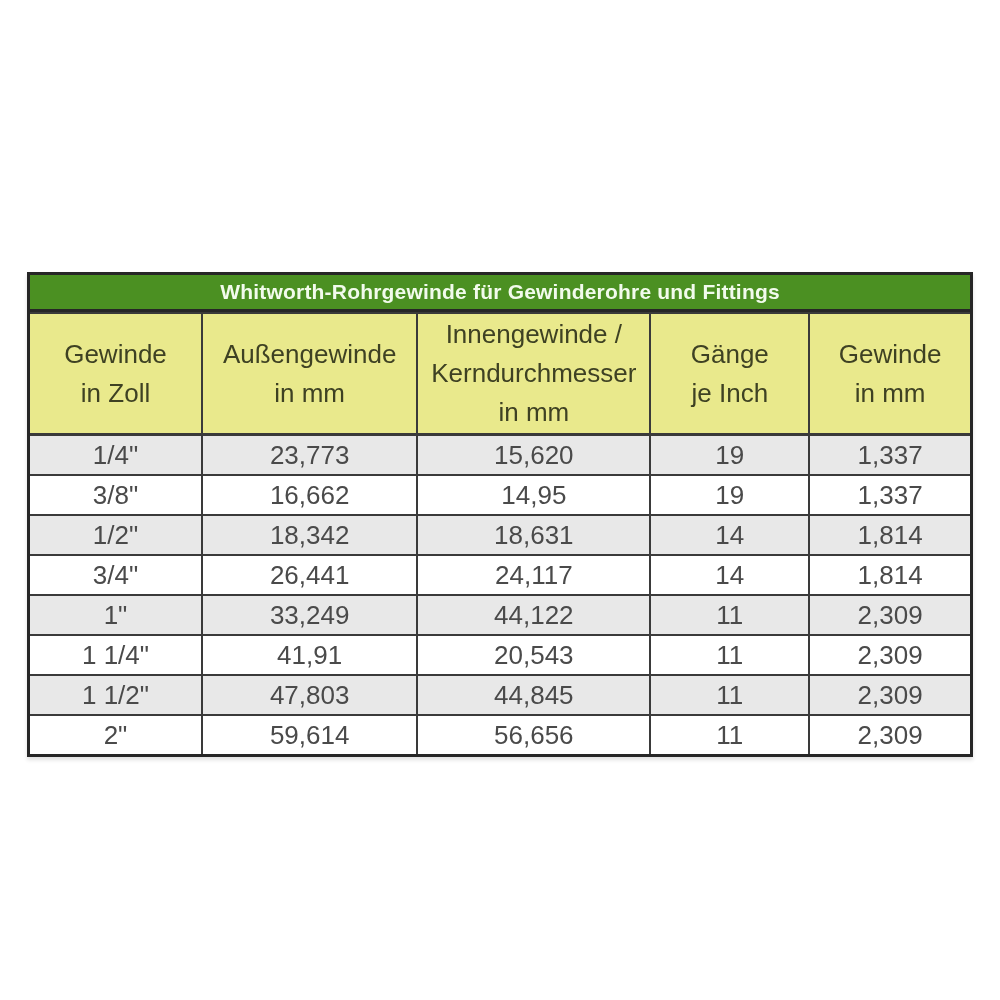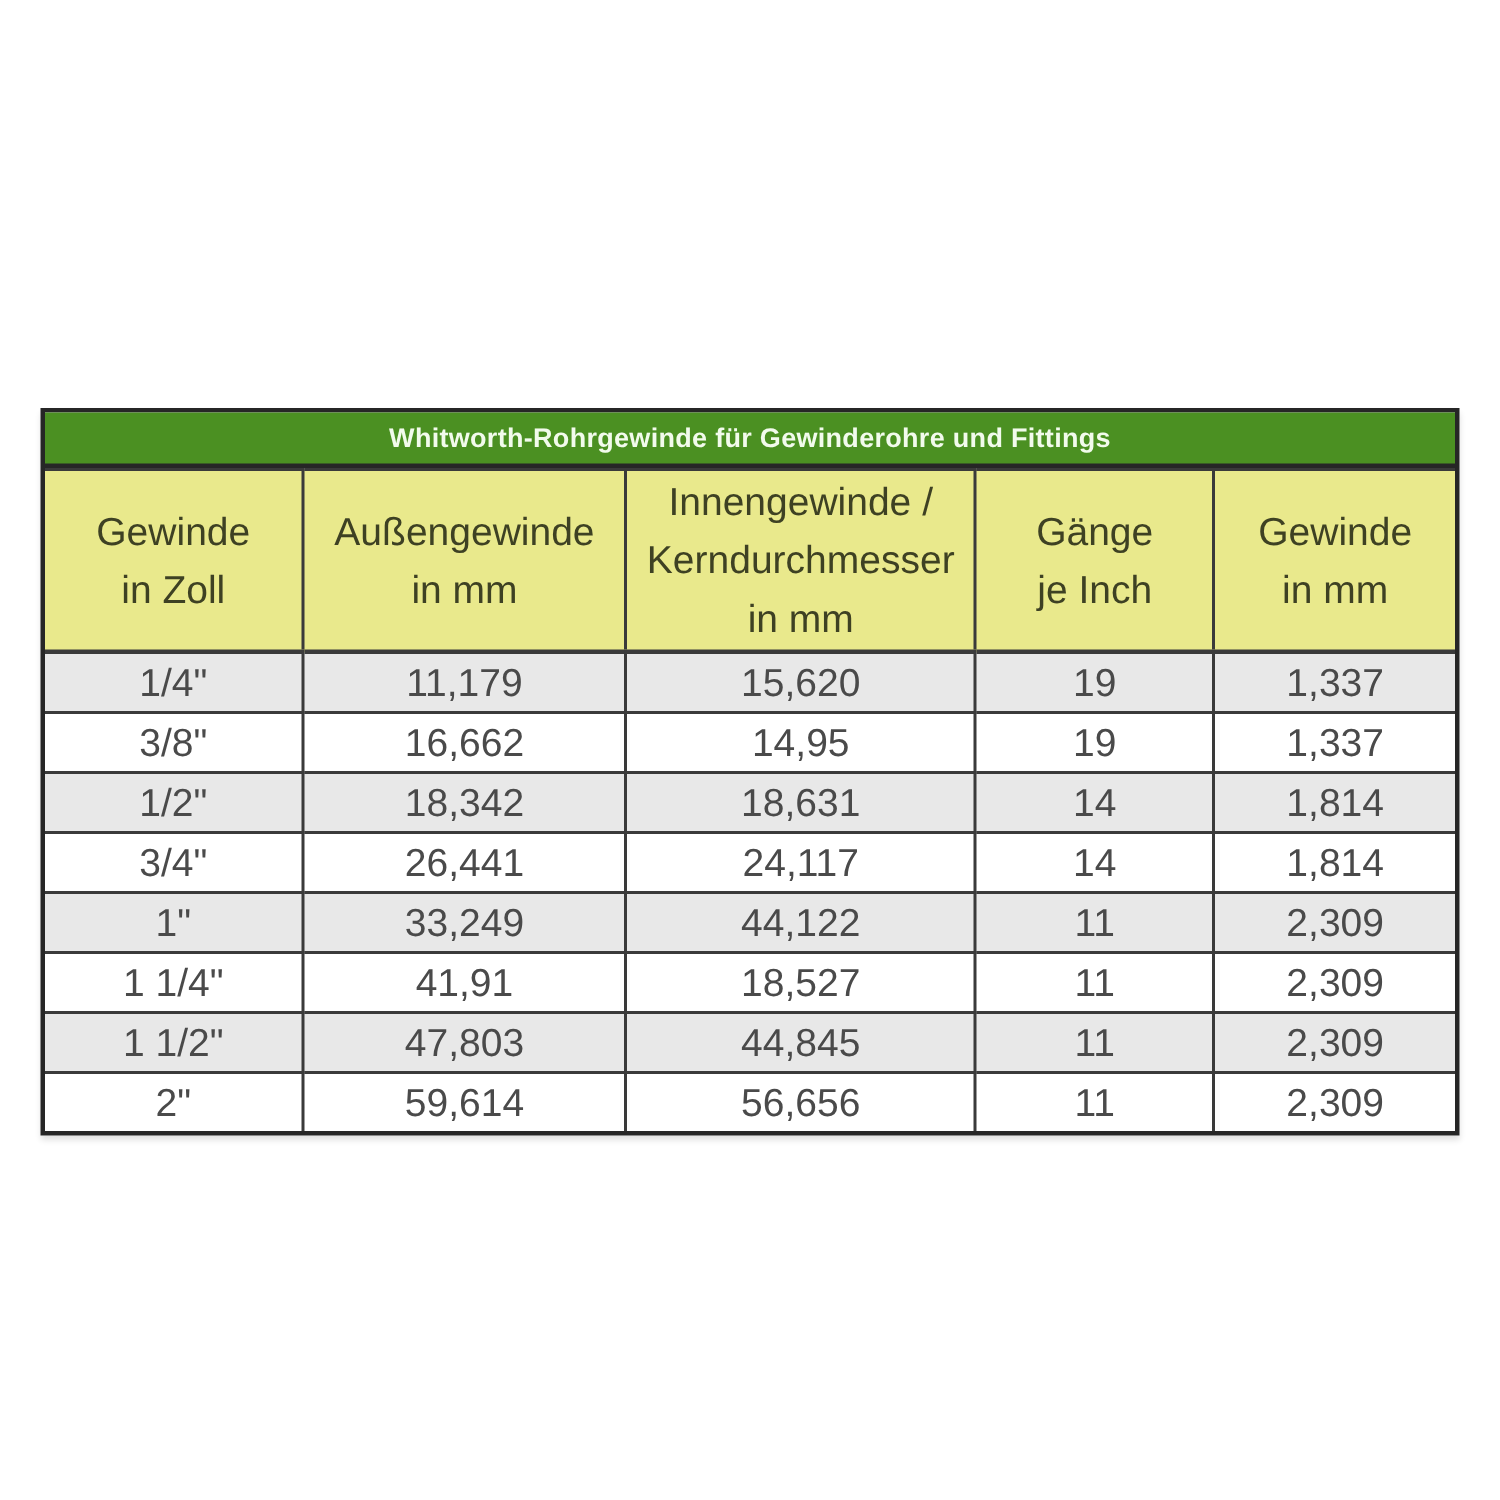--- a/index.html
+++ b/index.html
@@ -30,21 +30,21 @@
     box-sizing:border-box;
     border:3px solid var(--border-outer);
     background:#fff;
     box-shadow:0 3px 4px rgba(0,0,0,0.12);
   }
   .title-bar{
     height:34px;
     line-height:34px;
     background:var(--title-bg);
     color:var(--title-text);
-    font-size:18px;
+    font-size:21px;
     font-weight:bold;
     text-align:center;
     border-bottom:3px solid var(--border-outer);
     letter-spacing:0.2px;
   }
   table.thread-table{
     width:100%;
     border-collapse:collapse;
     table-layout:fixed;
     padding-left:44px;
@@ -105,21 +105,21 @@
 in mm</th>
         <th>Gänge
 je Inch</th>
         <th>Gewinde
 in mm</th>
       </tr>
     </thead>
     <tbody id="table-body">
         <tr class="alt">
           <td>1/4"</td>
-          <td>11,179</td>
+          <td>23,773</td>
           <td>15,620</td>
           <td>19</td>
           <td>1,337</td>
         </tr>
         <tr>
           <td>3/8"</td>
           <td>16,662</td>
           <td>14,95</td>
           <td>19</td>
           <td>1,337</td>
@@ -141,21 +141,21 @@
         <tr class="alt">
           <td>1"</td>
           <td>33,249</td>
           <td>44,122</td>
           <td>11</td>
           <td>2,309</td>
         </tr>
         <tr>
           <td>1 1/4"</td>
           <td>41,91</td>
-          <td>18,527</td>
+          <td>20,543</td>
           <td>11</td>
           <td>2,309</td>
         </tr>
         <tr class="alt">
           <td>1 1/2"</td>
           <td>47,803</td>
           <td>44,845</td>
           <td>11</td>
           <td>2,309</td>
         </tr>

